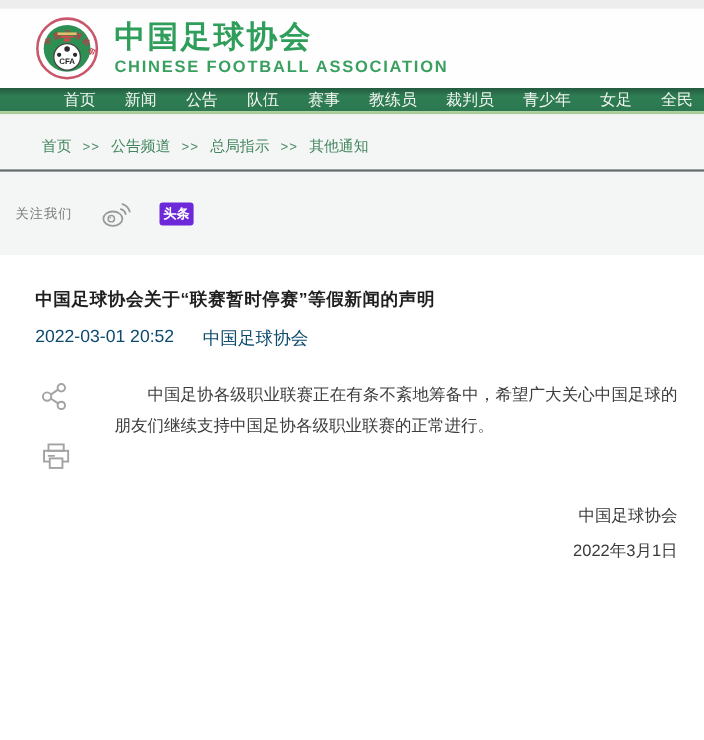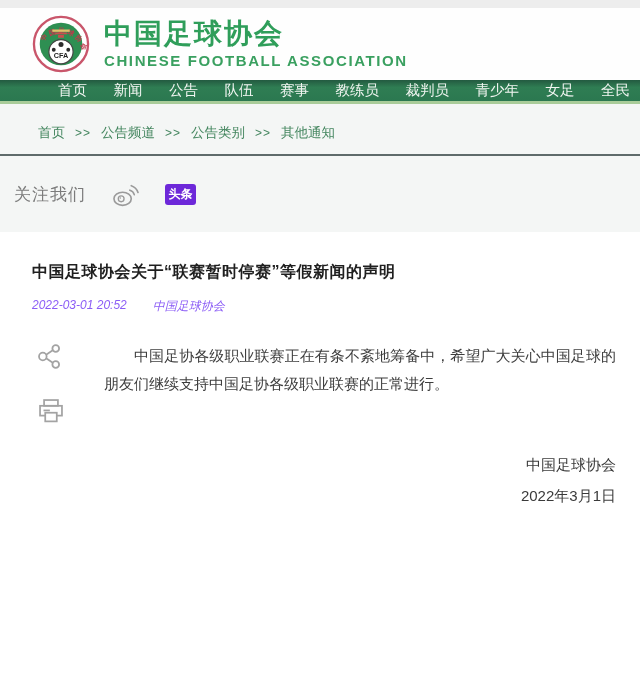--- a/index.html
+++ b/index.html
@@ -22,31 +22,31 @@
     display:flex; align-items:center; justify-content:space-between;
     padding:0 10px 0 58px;
   }
   .nav-item { color:#f2f6f2; font-size:14.5px; cursor:pointer; white-space:nowrap; }
   
   .sub { background:#f4f6f5; height:128px; }
   .breadcrumb { padding:20px 0 12px 38px; font-size:13.5px; color:#44865f; border-bottom:2px solid #5f6b6b; display:flex; gap:10px; align-items:center; }
   .crumb { cursor:pointer; }
   .crumb-sep { color:#44865f; font-size:12px; letter-spacing:1px; }
   .follow-row { display:flex; align-items:center; gap:26px; padding:26px 0 0 14px; }
-  .follow-label { color:#7b7b7b; font-size:17px; letter-spacing:1px; }
+  .follow-label { color:#7b7b7b; font-size:12px; letter-spacing:1px; }
   .toutiao-badge {
     background:#6d28d9; color:#fff; font-size:12px; font-weight:bold;
     width:31px; height:21px; border-radius:3px; display:flex; align-items:center; justify-content:center;
     cursor:pointer; letter-spacing:0;
   }
   .icon-btn { cursor:pointer; display:inline-flex; }
   
   .card { background:#ffffff; height:441px; padding:0 24px 0 32px; }
   .article-title { padding-top:30px; font-size:16px; font-weight:bold; color:#1f1f1f; letter-spacing:0.5px; }
-  .article-meta { margin-top:15px; font-size:12px; color:#8b5cf6; display:flex; gap:26px;font-style:italic; }
+  .article-meta { margin-top:15px; font-size:16px; color:#0c4a6e; display:flex; gap:26px; }
   .content-row { display:flex; margin-top:27px; }
   .tools-col { width:72px; flex:0 0 auto; display:flex; flex-direction:column; align-items:flex-start; padding-left:4px; gap:26px; }
   .text-col { width:515px; }
   .text-col p { font-size:15px; line-height:28px; color:#3d3d3d; text-indent:2em; text-align:justify; }
   .text-col p + p { margin-top:12px; }
   .signature { margin-top:58px; text-align:right; padding-right:0; font-size:15px; color:#3a3a3a; }
   .signature .sig-date { margin-top:12px; }
 </style>
 </head>
 <body>
@@ -90,21 +90,21 @@
   <span class="nav-item">女足</span>
   <span class="nav-item">全民</span>
 </div>
 
 <div class="sub">
   <div class="breadcrumb">
     <span class="crumb">首页</span>
     <span class="crumb-sep">&gt;&gt;</span>
     <span class="crumb">公告频道</span>
     <span class="crumb-sep">&gt;&gt;</span>
-    <span class="crumb">公告类别</span>
+    <span class="crumb">总局指示</span>
     <span class="crumb-sep">&gt;&gt;</span>
     <span class="crumb">其他通知</span>
   </div>
   <div class="follow-row">
     <span class="follow-label">关注我们</span>
     <span class="icon-btn">
       <svg width="27" height="25" viewBox="0 0 28 26" fill="none" stroke="#9a9a9a">
         <ellipse cx="11" cy="17.5" rx="9" ry="6.8" stroke-width="1.7"></ellipse>
         <circle cx="9.5" cy="17.5" r="3" stroke-width="1.4"></circle>
         <circle cx="8.6" cy="16.6" r="0.8" fill="#9a9a9a" stroke="none"></circle>

